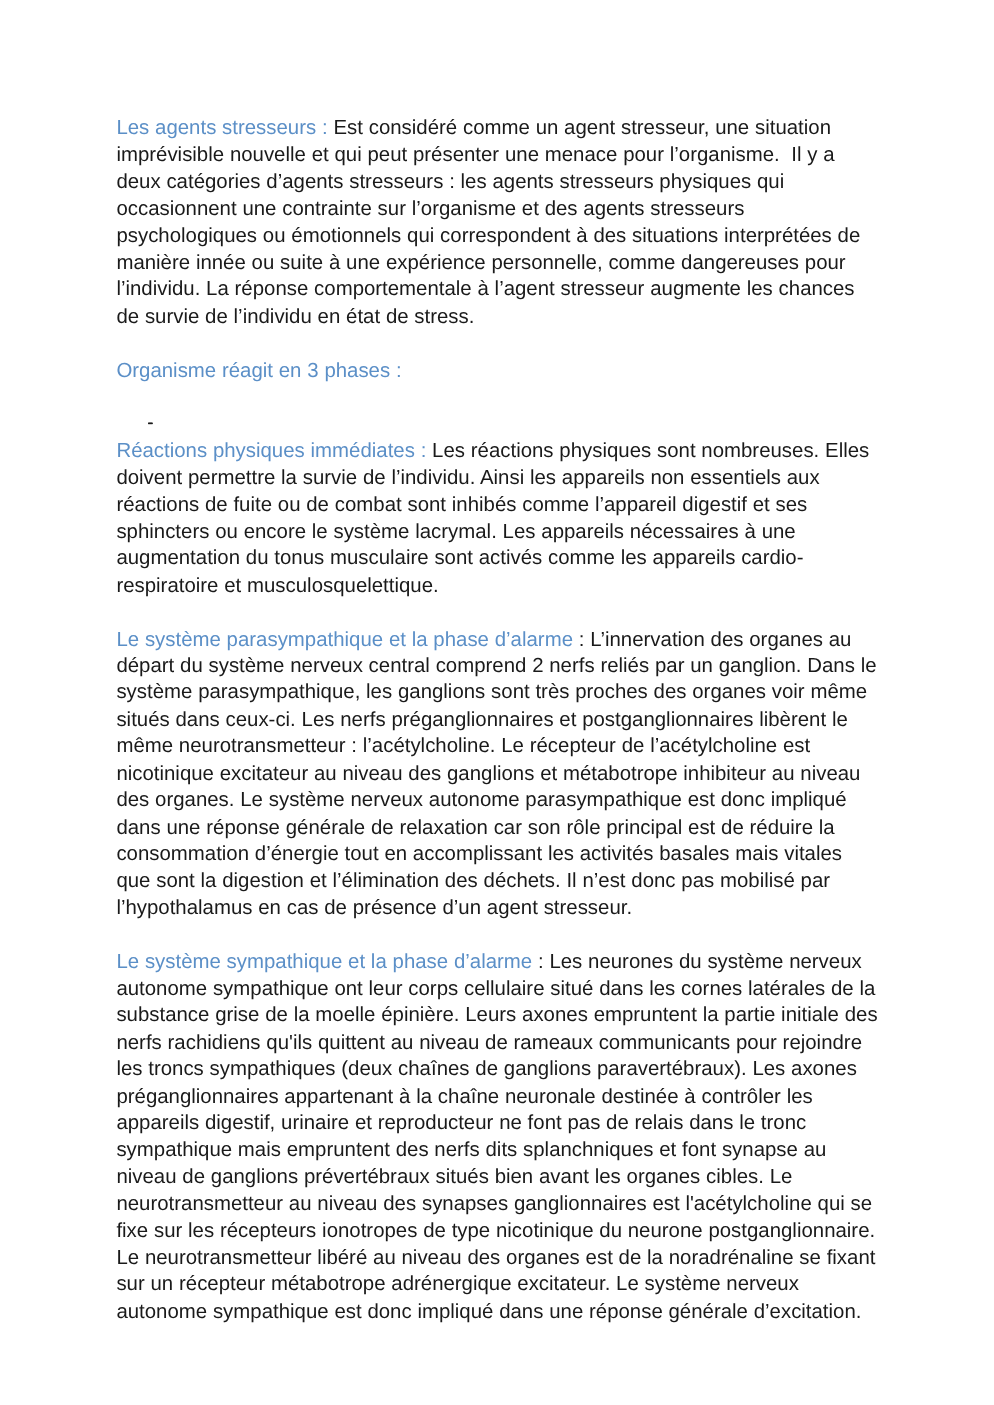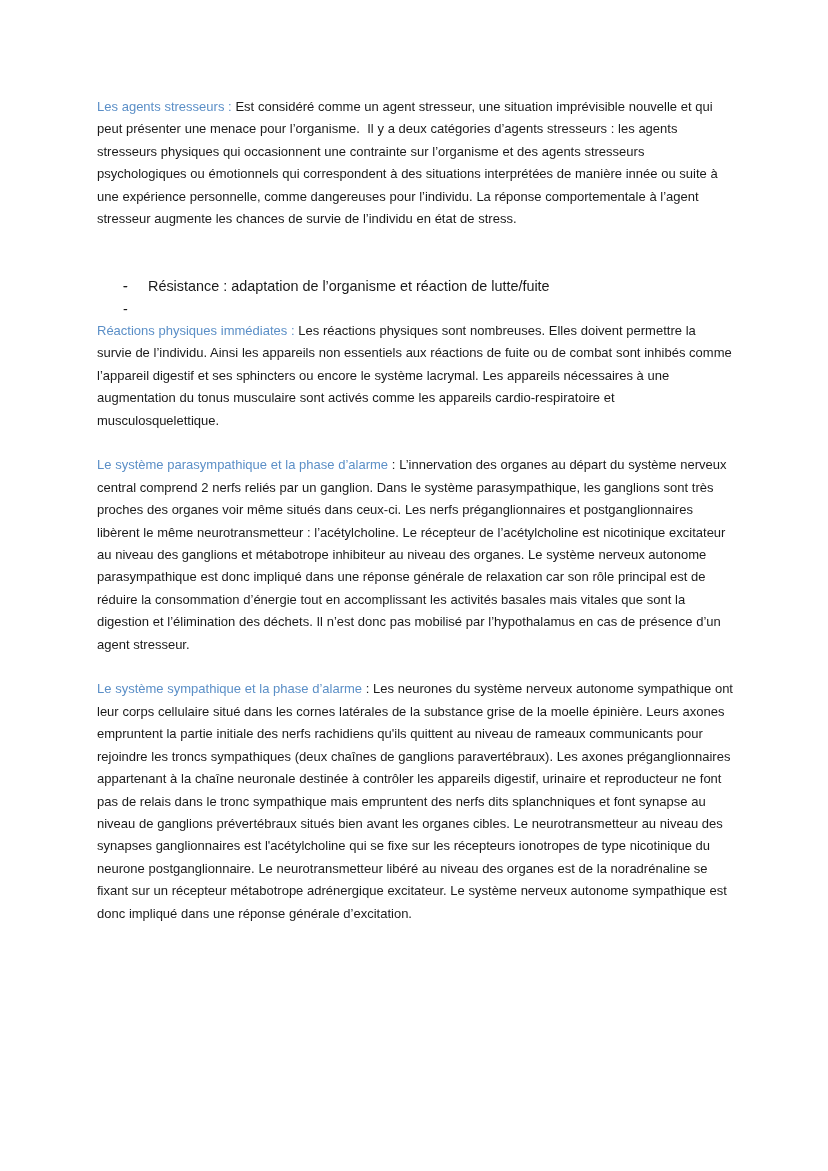--- a/index.html
+++ b/index.html
@@ -20,21 +20,21 @@
     height: 1171px;
     background: #ffffff;
     box-sizing: border-box;
     padding: 96px 96px 0 97px;
   }
   .doc-body {
     width: 636px;
   }
   p.para {
     margin: 0 0 0 0;
-    font-size: 13px;
+    font-size: 17px;
     line-height: 22.4px;
     text-align: left;
     color: #1a1a1a;
     white-space: pre-wrap;
     word-spacing: 0.1px;
   }
   .spacer-line {
     height: 22.4px;
   }
   .heading-inline {
@@ -66,26 +66,27 @@
 </head>
 <body>
 
 <div class="page">
   <div class="doc-body">
 
     <p class="para"><span class="heading-inline">Les agents stresseurs :</span><span> Est considéré comme un agent stresseur, une situation imprévisible nouvelle et qui peut présenter une menace pour l’organisme.  Il y a deux catégories d’agents stresseurs : les agents stresseurs physiques qui occasionnent une contrainte sur l’organisme et des agents stresseurs psychologiques ou émotionnels qui correspondent à des situations interprétées de manière innée ou suite à une expérience personnelle, comme dangereuses pour l’individu. La réponse comportementale à l’agent stresseur augmente les chances de survie de l’individu en état de stress.</span></p>
 
     <div class="spacer-line"></div>
 
+    <p class="para"><span class="heading-inline">Organisme réagit en 3 phases :</span></p>
 
     <div class="spacer-line"></div>
 
     <ul class="dash-list">
       <li><span class="dash-marker">-</span></li>
-      <li><span class="dash-marker">-</span><span>Résistance : adaptation de l’organisme et réaction de lutte/fuite</span></li>
+      <li><span class="dash-marker">-</span></li>
       <li><span class="dash-marker">-</span></li>
     </ul>
 
     <div class="spacer-line"></div>
 
     <p class="para"><span class="heading-inline">Réactions physiques immédiates :</span><span> Les réactions physiques sont nombreuses. Elles doivent permettre la survie de l’individu. Ainsi les appareils non essentiels aux réactions de fuite ou de combat sont inhibés comme l’appareil digestif et ses sphincters ou encore le système lacrymal. Les appareils nécessaires à une augmentation du tonus musculaire sont activés comme les appareils cardio-respiratoire et musculosquelettique.</span></p>
 
     <div class="spacer-line"></div>
 
     <p class="para"><span class="heading-inline">Le système parasympathique et la phase d’alarme</span><span> : L’innervation des organes au départ du système nerveux central comprend 2 nerfs reliés par un ganglion. Dans le système parasympathique, les ganglions sont très proches des organes voir même situés dans ceux-ci. Les nerfs préganglionnaires et postganglionnaires libèrent le même neurotransmetteur : l’acétylcholine. Le récepteur de l’acétylcholine est nicotinique excitateur au niveau des ganglions et métabotrope inhibiteur au niveau des organes. Le système nerveux autonome parasympathique est donc impliqué dans une réponse générale de relaxation car son rôle principal est de réduire la consommation d’énergie tout en accomplissant les activités basales mais vitales que sont la digestion et l’élimination des déchets. Il n’est donc pas mobilisé par l’hypothalamus en cas de présence d’un agent stresseur.</span></p>

